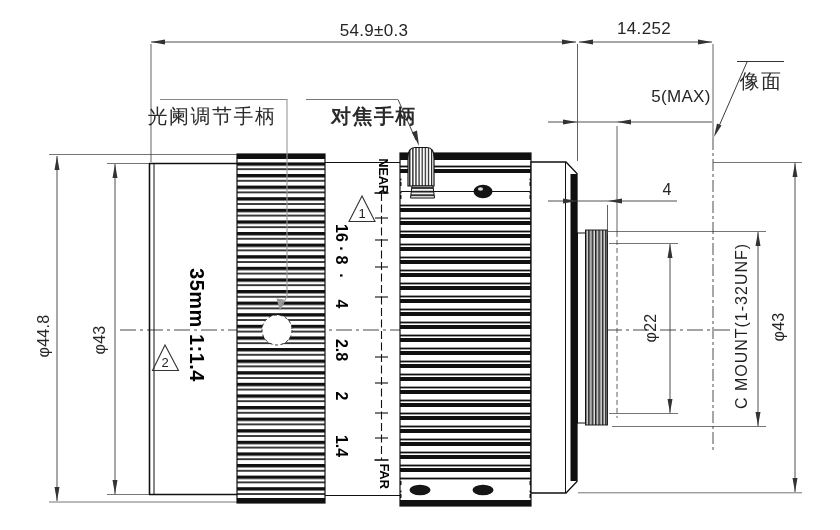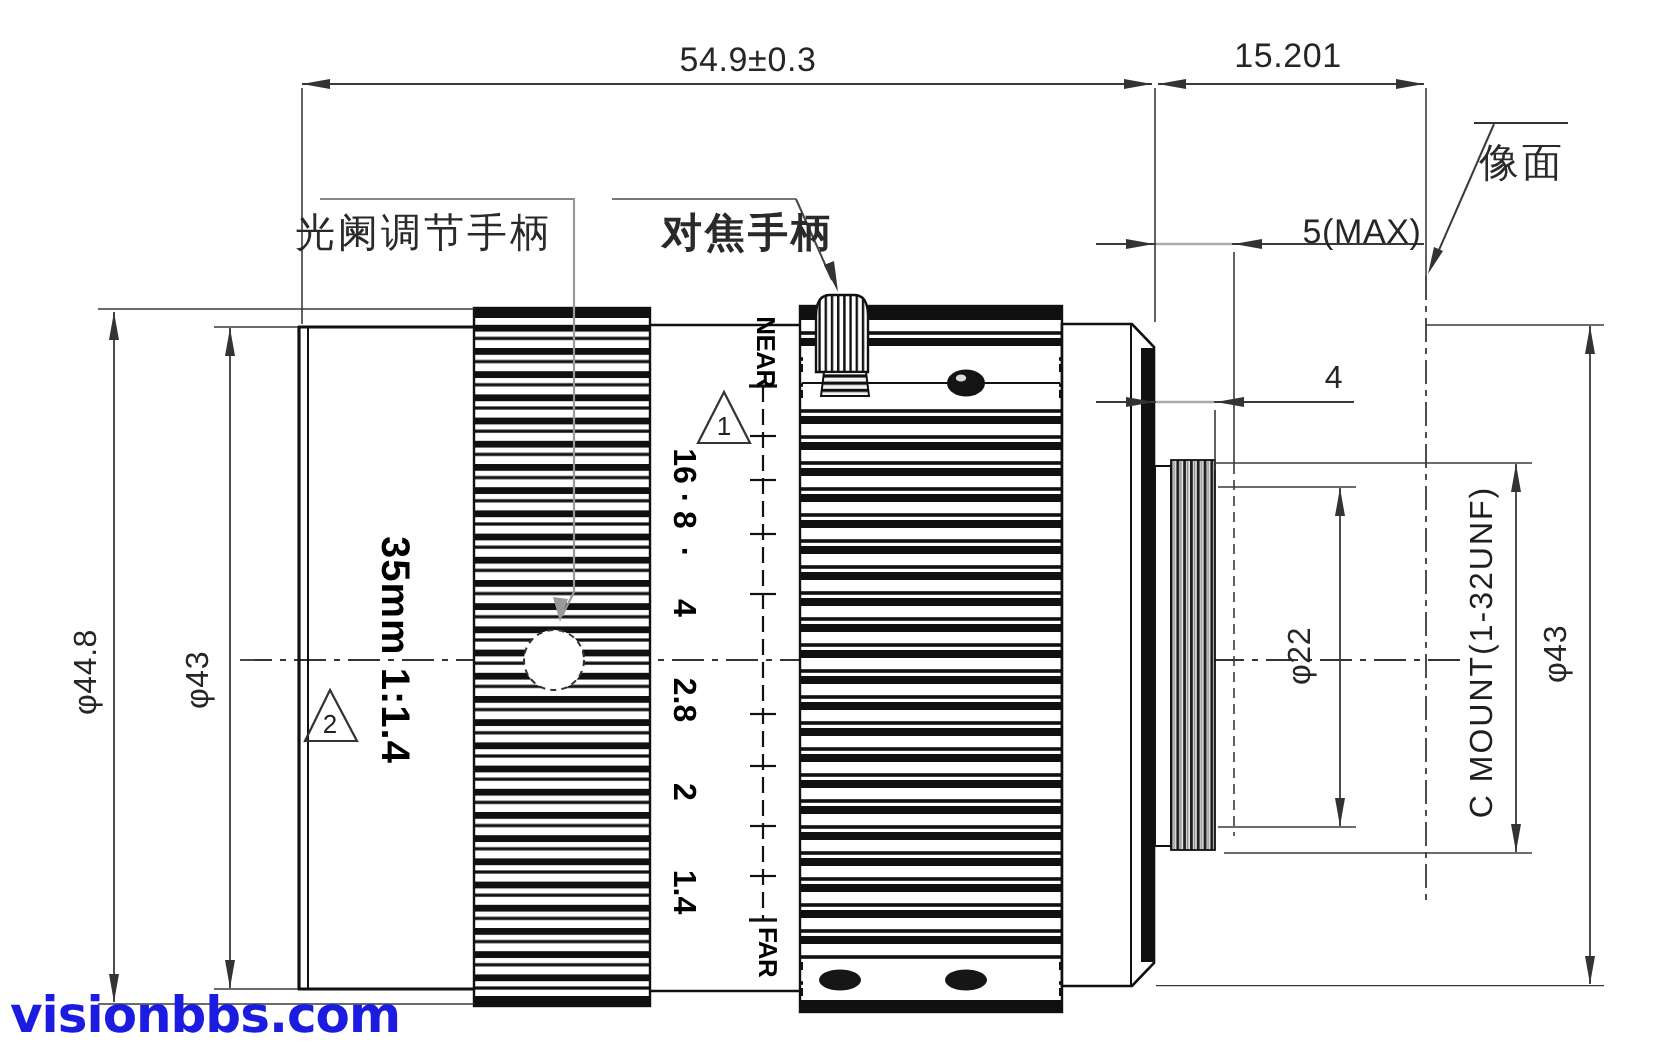--- a/index.html
+++ b/index.html
@@ -199,22 +199,22 @@
       <polygon points="714,137 717,123.5 721.5,125.5" fill="#333" stroke="none"></polygon>
     </g>
 
     <g fill="none" stroke="#333" stroke-width="1.1">
       <polygon points="362,196 349,221.5 375,221.5"></polygon>
       <polygon points="165,345 152.5,370.5 178.5,370.5"></polygon>
     </g>
   </svg>
 
   <div class="t dim" style="left:374px;top:30px;">54.9±0.3</div>
-  <div class="t dim" style="left:644px;top:28px;">15.201</div>
-  <div class="t dim" style="left:681px;top:116px;">5(MAX)</div>
+  <div class="t dim" style="left:644px;top:28px;">14.252</div>
+  <div class="t dim" style="left:681px;top:96px;">5(MAX)</div>
   <div class="t dims" style="left:667px;top:190px;">4</div>
 
   <div class="t cjk" style="left:212px;top:84px;">光阑调节手柄</div>
   <div class="t cjk" style="left:374px;top:84px;font-weight:bold;">对焦手柄</div>
   <div class="t cjk" style="left:761px;top:49px;">像面</div>
 
   <div class="t dims rccw" style="left:44px;top:336px;">φ44.8</div>
   <div class="t dims rccw" style="left:100px;top:340px;">φ43</div>
   <div class="t dims rccw" style="left:651px;top:328px;">φ22</div>
   <div class="t cmount rccw" style="left:742px;top:326px;">C MOUNT(1-32UNF)</div>
@@ -229,14 +229,13 @@
   <div class="t bold scale-num rcw" style="left:341px;top:260px;">8</div>
   <div class="t bold scale-num rcw" style="left:341px;top:276px;">·</div>
   <div class="t bold scale-num rcw" style="left:341px;top:304px;">4</div>
   <div class="t bold scale-num rcw" style="left:341px;top:350px;">2.8</div>
   <div class="t bold scale-num rcw" style="left:341px;top:396px;">2</div>
   <div class="t bold scale-num rcw" style="left:341px;top:446px;">1.4</div>
 
   <div class="t tri-num" style="left:362px;top:213px;">1</div>
   <div class="t tri-num" style="left:165px;top:362px;">2</div>
 
-  <div class="wm" id="wm2" style="color: rgb(28, 28, 224);">visionbbs.com</div>
 </div>
 
 </body></html>

